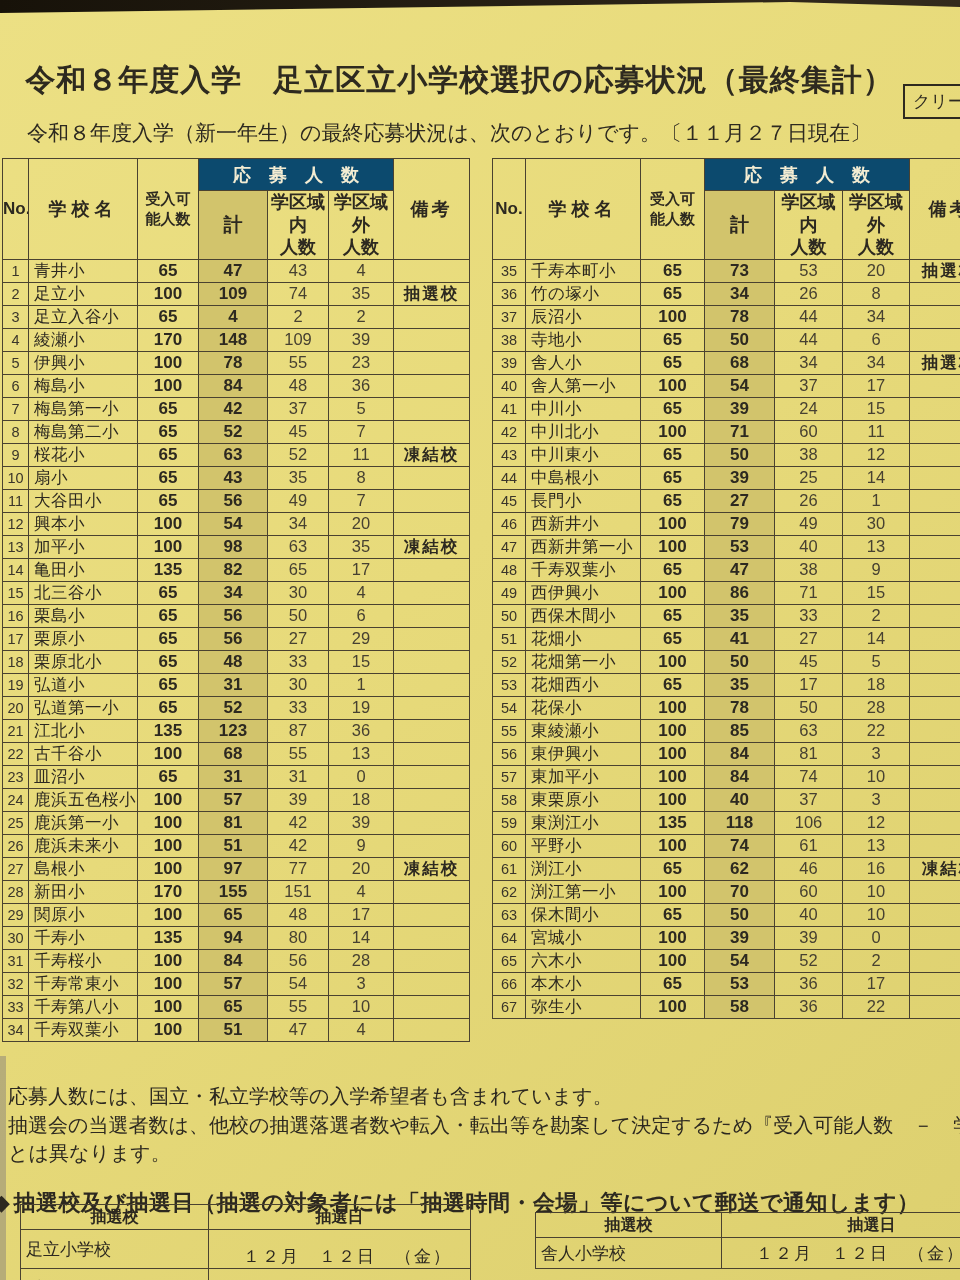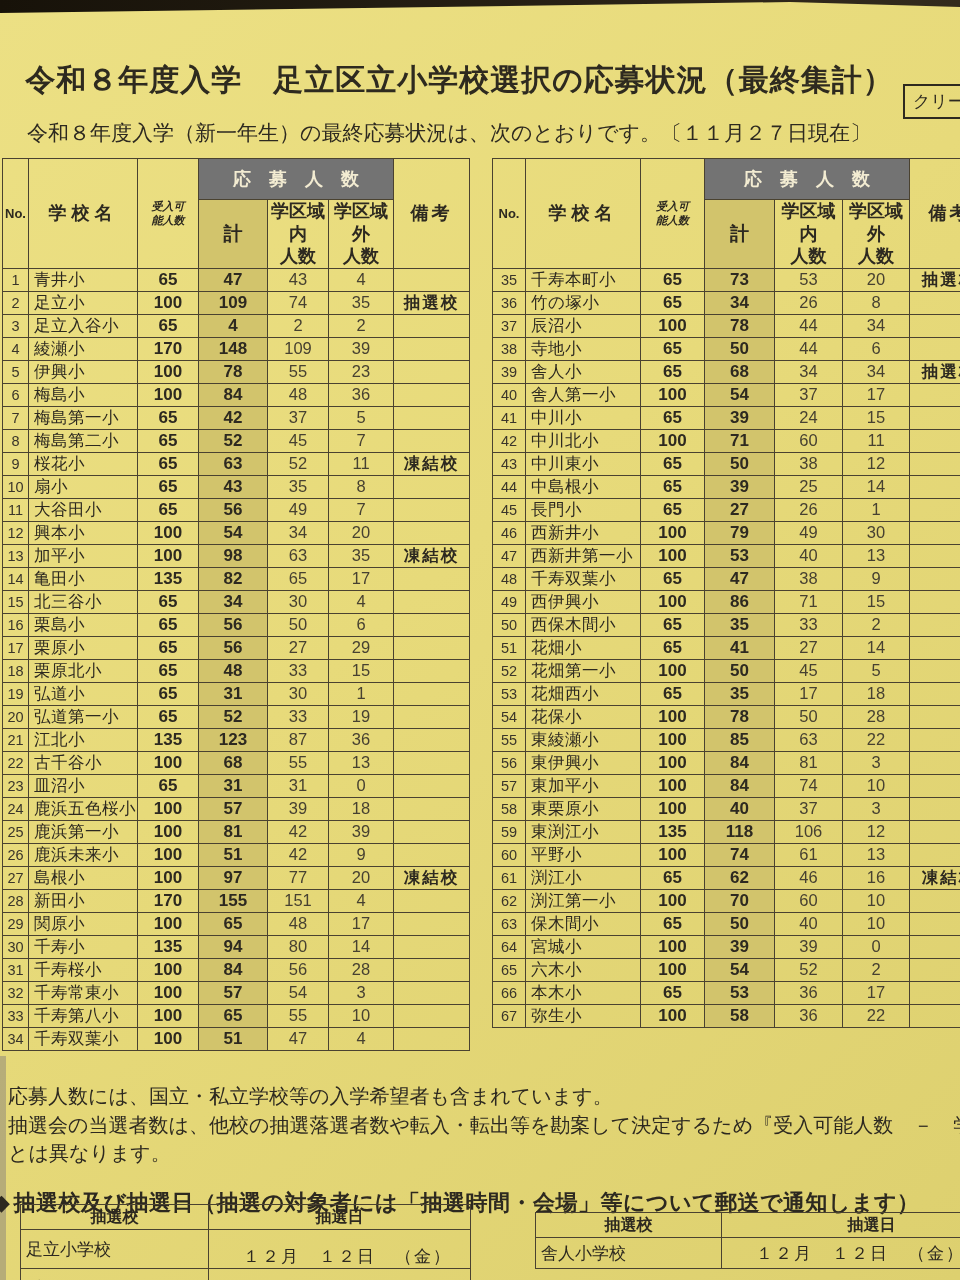--- a/index.html
+++ b/index.html
@@ -31,27 +31,27 @@
   .subtitle {
     position:absolute; left:27px; top:119px; font-size:21px; white-space:nowrap;
   }
 
   table.school { position:absolute; border-collapse:collapse; table-layout:fixed; }
   table.school th, table.school td { border:1.5px solid #4a4230; overflow:hidden; }
   #left-school-table  { left:2px;   top:158px; width:467px; }
   #right-school-table { left:492px; top:158px; width:497px; }
 
   th.h-group {
-    background:#737373; color:#f3ecd2; font-size:18px; font-weight:bold;
-    height:41px; text-align:center;
+    background:#0c4a6e; color:#f3ecd2; font-size:18px; font-weight:bold;
+    height:32px; text-align:center;
   }
   thead th { font-weight:bold; text-align:center; vertical-align:middle; }
-  th.h-no   { font-size:13px; }
+  th.h-no   { font-size:17px; }
   th.h-name { font-size:18px; letter-spacing:5px; }
-  th.h-cap  { font-size:11px; white-space:pre-line; line-height:1.3;font-style:italic; }
+  th.h-cap  { font-size:15px; white-space:pre-line; line-height:1.3; }
   th.h-total{ background:#d2c46c; font-size:19px; height:42px; }
   th.h-in, th.h-out { font-size:18px; white-space:pre-line; line-height:1.25; }
   th.h-rem  { font-size:18px; letter-spacing:3px; }
 
   tbody td { height:22.6px; text-align:center; font-size:17px; vertical-align:middle; }
   td.c-no    { font-size:14.5px; color:#3a352a; }
   td.c-name  { text-align:left; padding-left:5px; font-size:16.5px; letter-spacing:.5px; }
   td.c-cap   { font-weight:bold; }
   td.c-total { font-weight:bold; background:#d2c46c; }
   td.c-in, td.c-out { color:#474131; font-size:16.5px; }

